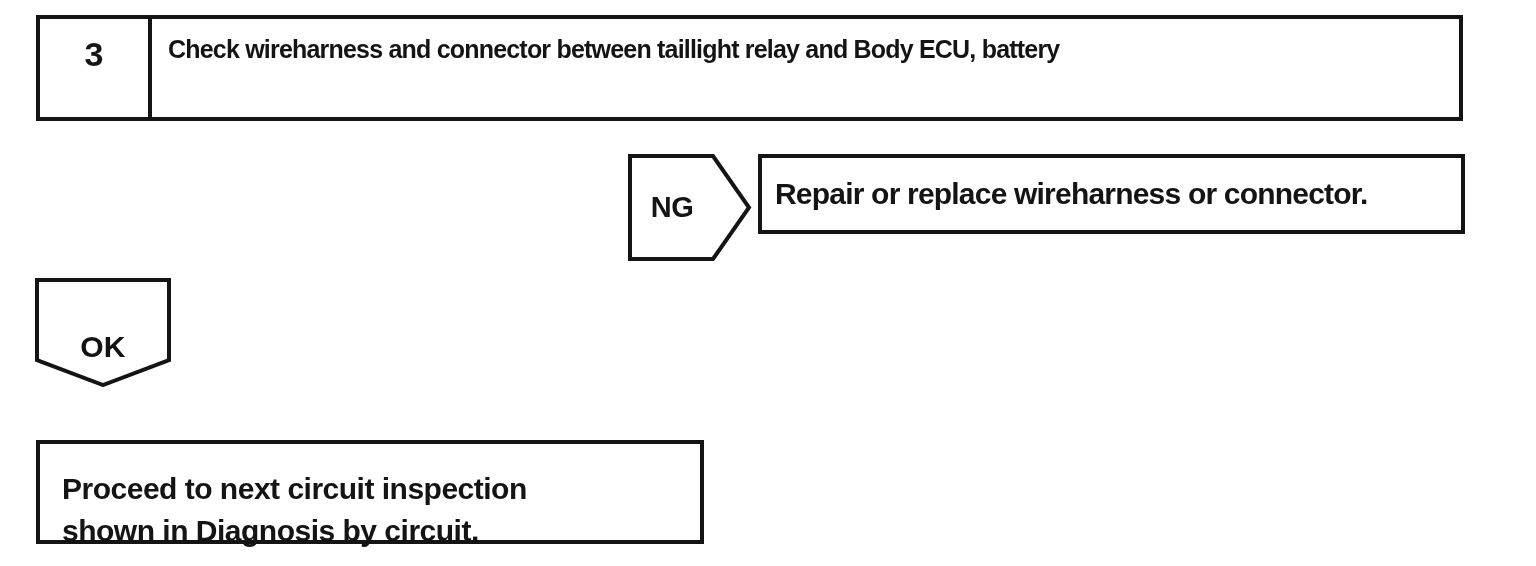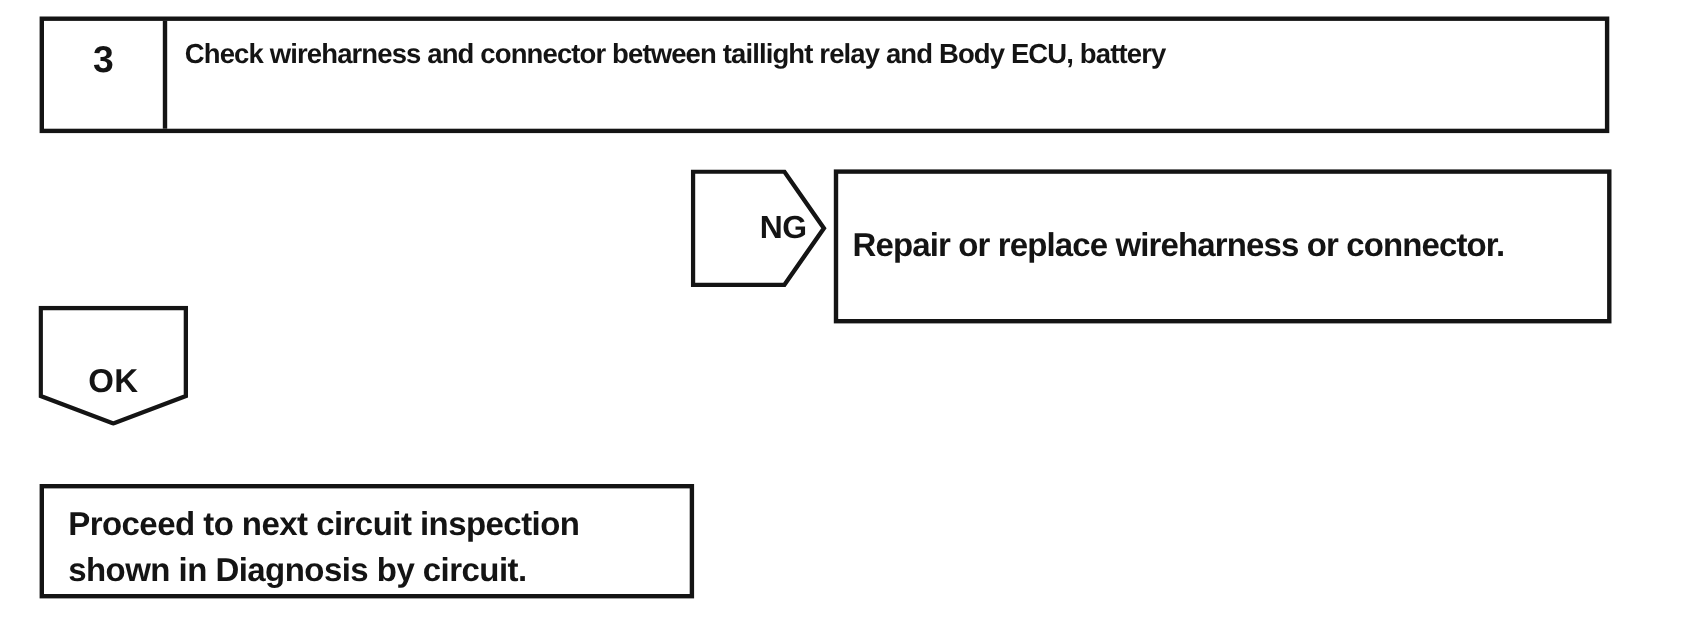--- a/index.html
+++ b/index.html
@@ -52,27 +52,26 @@
   }
   .ng-wrap svg { position: absolute; left: 0; top: 0; display: block; }
   .pent { fill: var(--bg); stroke: var(--line); stroke-width: 4; stroke-linejoin: miter; }
   .ng-label {
     position: absolute;
     left: 0; top: 0;
     width: 88px; height: 100%;
     display: flex; align-items: center; justify-content: center;
     font-size: 29px;
     letter-spacing: -0.5px;
-    margin-left: 40px;
   }
   
   .repair-box {
     position: absolute;
     left: 758px; top: 154px;
-    width: 707px; height: 140px;
+    width: 707px; height: 80px;
     border: 4px solid var(--line);
     display: flex;
     align-items: center;
     padding-left: 13px;
     font-size: 30px;
     letter-spacing: -0.8px;
     background: var(--bg);
   }
   
   .ok-wrap {
@@ -87,23 +86,23 @@
     width: 100%; height: 82px;
     display: flex; align-items: center; justify-content: center;
     font-size: 30px;
     letter-spacing: 0.2px;
     margin-top: 28px;
   }
   
   .proceed-box {
     position: absolute;
     left: 36px; top: 440px;
-    width: 595px; height: 104px;
+    width: 668px; height: 104px;
     border: 4px solid var(--line);
-    padding: 12px 0 0 22px;
+    padding: 24px 0 0 22px;
     font-size: 30px;
     line-height: 42px;
     letter-spacing: -0.5px;
     background: var(--bg);
   }
 </style>
 </head>
 <body>
 
 <div class="canvas">

